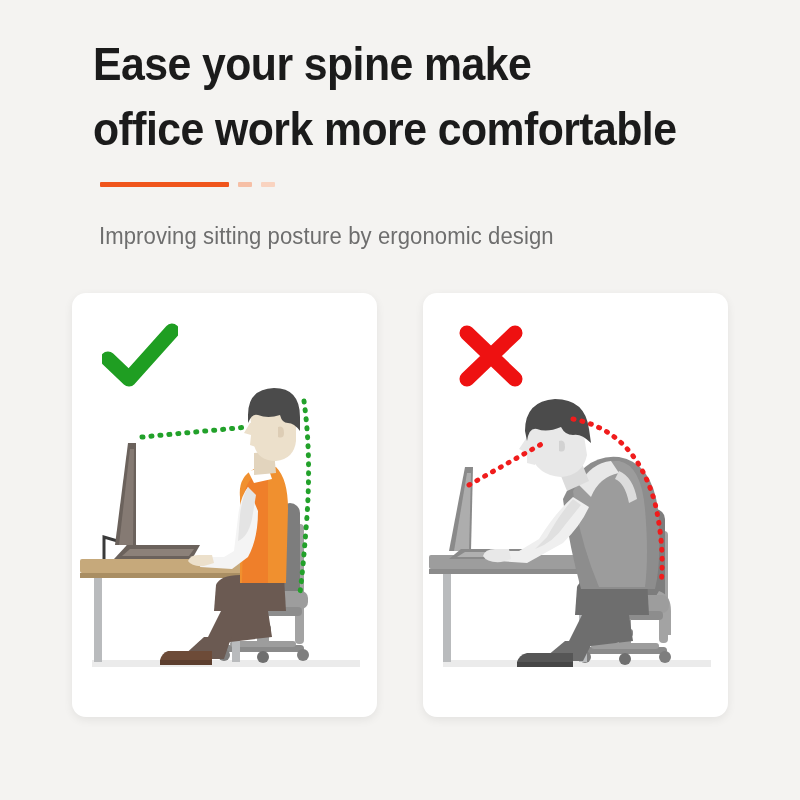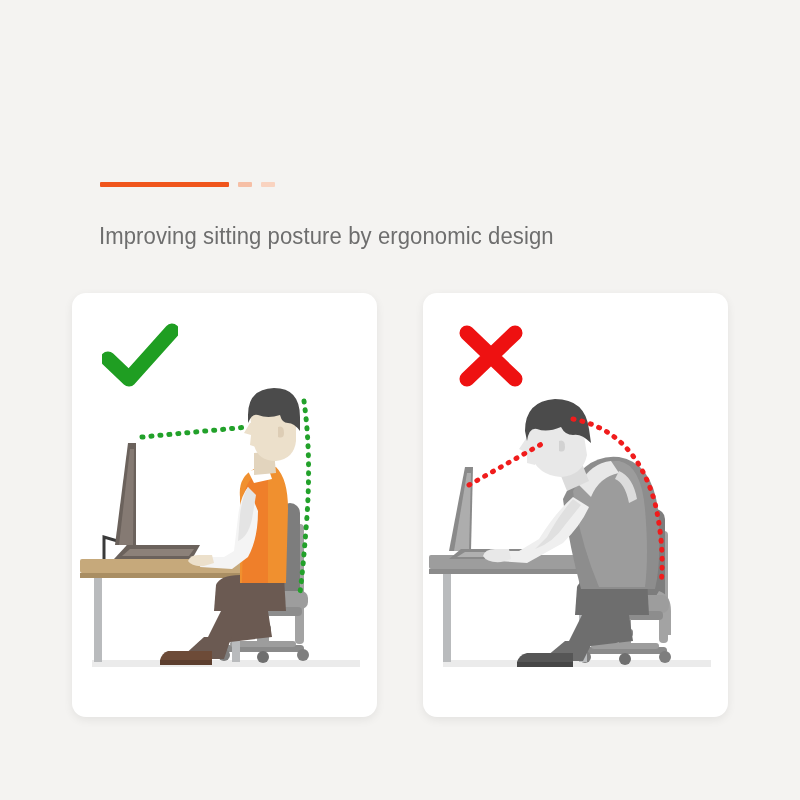--- a/index.html
+++ b/index.html
@@ -47,20 +47,24 @@
   .card.left{left:72px;}
   .card.right{left:423px;}
   .badge{position:absolute;top:28px;left:30px;width:76px;height:70px;}
   .scene{position:absolute;left:0;top:86px;width:305px;height:338px;}
 </style>
 </head>
 <body>
 
 <div class="page">
 
+  <div class="header">
+    <div class="headline">Ease your spine make
+office work more comfortable</div>
+  </div>
 
   <div class="divider">
     <span class="dash-main"></span>
     <span class="dash-sm"></span>
     <span class="dash-sm b"></span>
   </div>
 
   <div class="subtitle">Improving sitting posture by ergonomic design</div>
 
   <div class="cards">

